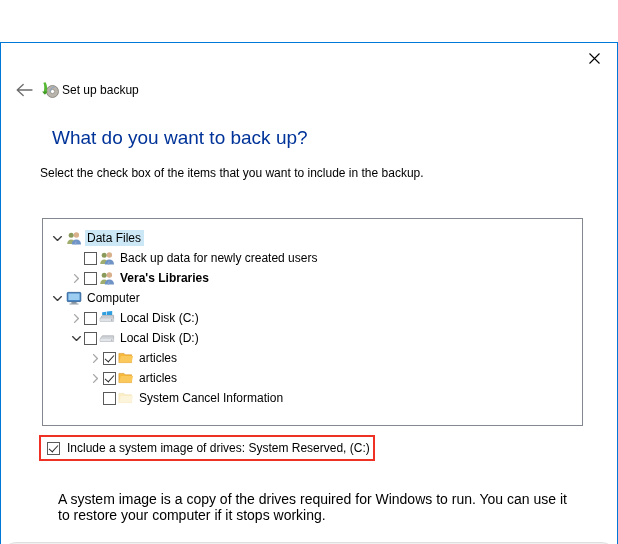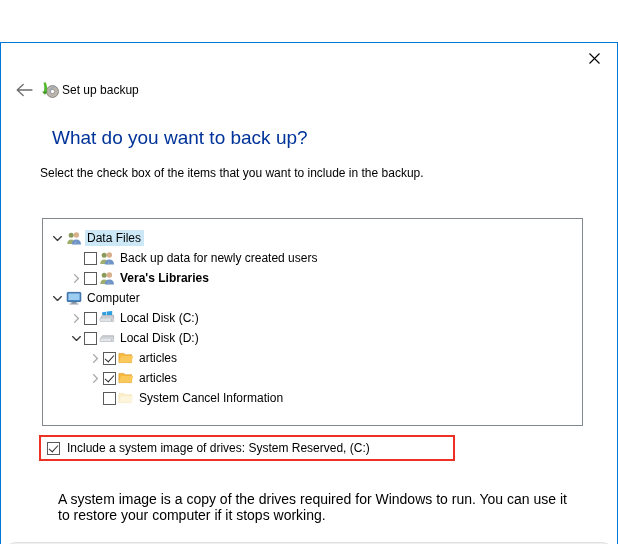--- a/index.html
+++ b/index.html
@@ -137,21 +137,21 @@
   }
   .ic svg { display: block; }
 
   
   .ind { flex: 0 0 auto; height: 1px; }
 
   
   #sysimg-wrap {
     position: absolute;
     left: 38px; top: 392px;
-    width: 416px; height: 26px;
+    width: 336px; height: 26px;
     border: 2px solid #ee3124;
     background: #ffffff;
   }
   #sysimg-row {
     position: absolute; left: 6px; top: 4px;
     display: flex; align-items: center;
     font-size: 12px; color: #000000;
     white-space: nowrap;
   }
   #sysimg-row .cb { margin-right: 7px; }

